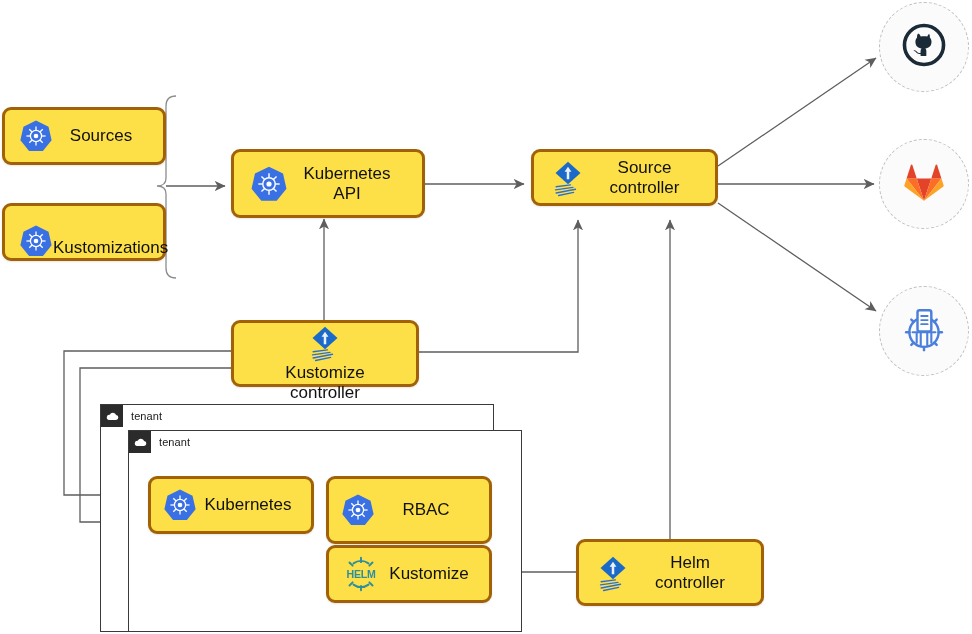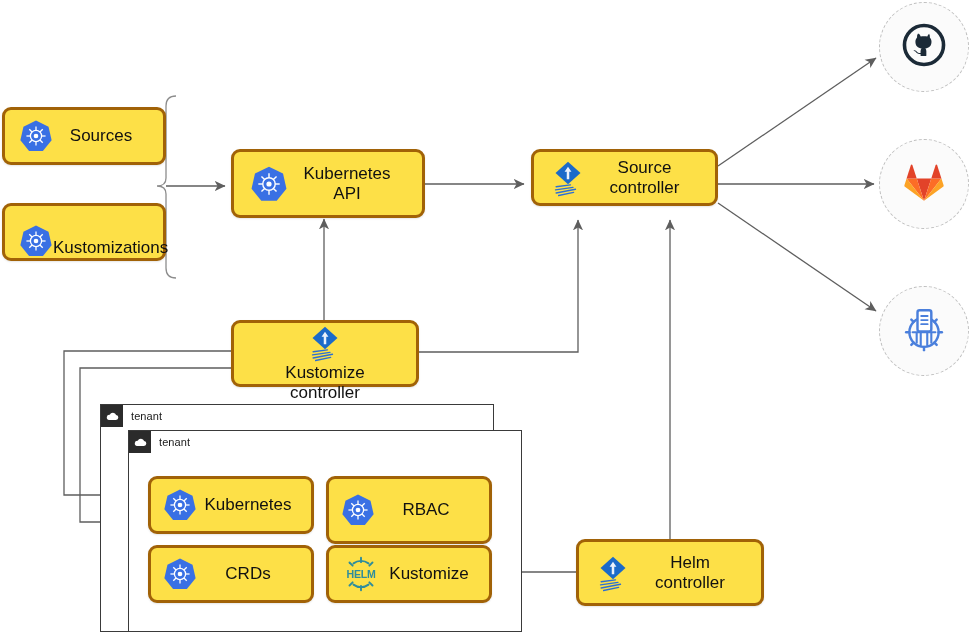--- a/index.html
+++ b/index.html
@@ -246,40 +246,20 @@
             <path d="M24.6 24.6 L19.3 19.3"></path>
               <path d="M39.4 39.4 L44.7 44.7"></path>
             <path d="M24.6 39.4 L19.3 44.7"></path>
               <path d="M39.4 24.6 L44.7 19.3"></path>
           </g>
         </svg>
       </span>
       <span class="lbl">RBAC</span>
     </div>
 
-    <div class="card" style="left:19px;top:114px;width:166px;height:58px;padding:0 12px;">
-      <span class="ico">
-        <svg class="k8s" viewBox="0 0 64 64" aria-hidden="true">
-          <polygon points="32,3 55.6,14.4 61.4,40 45,60.4 19,60.4 2.6,40 8.4,14.4" fill="#3970e4"></polygon>
-          <g fill="none" stroke="#ffffff" stroke-width="2.4">
-            <circle cx="32" cy="32" r="10.5"></circle>
-            <circle cx="32" cy="32" r="3.2" fill="#ffffff"></circle>
-            <path d="M32 21.5 L32 14"></path>
-              <path d="M32 42.5 L32 50"></path>
-            <path d="M21.5 32 L14 32"></path>
-              <path d="M42.5 32 L50 32"></path>
-            <path d="M24.6 24.6 L19.3 19.3"></path>
-              <path d="M39.4 39.4 L44.7 44.7"></path>
-            <path d="M24.6 39.4 L19.3 44.7"></path>
-              <path d="M39.4 24.6 L44.7 19.3"></path>
-          </g>
-        </svg>
-      </span>
-      <span class="lbl">CRDs</span>
-    </div>
 
     <div class="card" style="left:197px;top:114px;width:166px;height:58px;padding:0 12px;">
       <span class="ico">
         <svg width="40" height="40" viewBox="0 0 64 64" aria-hidden="true">
           <g stroke="#2f8d9c" stroke-width="3.1" stroke-linecap="round" fill="none">
             <path d="M32 6 L32 13"></path>
             <path d="M32 51 L32 58"></path>
             <path d="M13.6 13.6 L18.6 18.6"></path>
             <path d="M45.4 45.4 L50.4 50.4"></path>
             <path d="M13.6 50.4 L18.6 45.4"></path>

